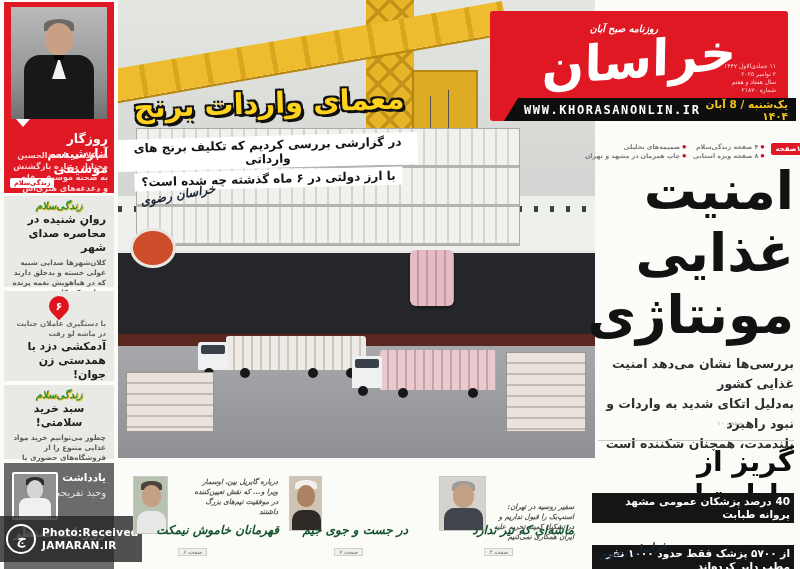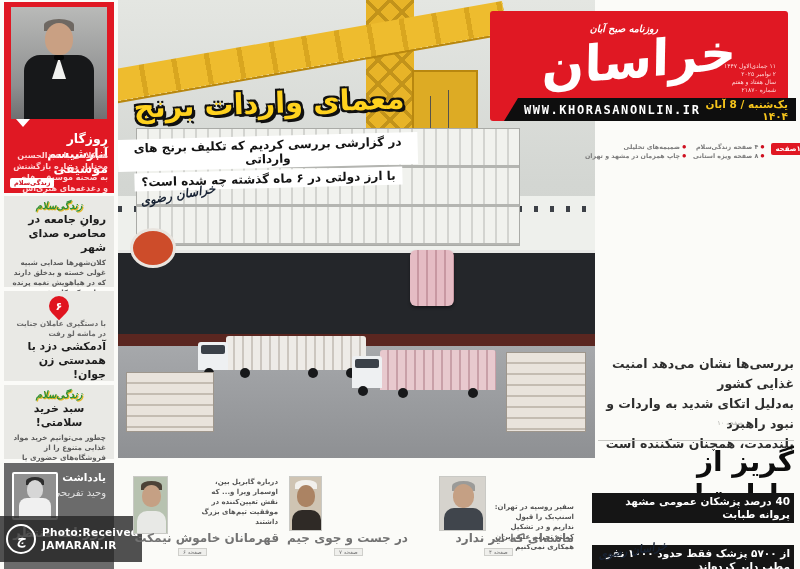--- a/index.html
+++ b/index.html
@@ -108,27 +108,27 @@
   .lead-hl { left:596px; top:160px; width:198px; direction:rtl; text-align:right; color:#121212; font-weight:900; font-size:53px; line-height:62px; letter-spacing:-1px; }
   .lead-sub { left:596px; top:354px; width:198px; direction:rtl; text-align:right; color:#2e2e2e; font-size:12.5px; line-height:20px; font-weight:700; }
   .lead-ref { left:700px; top:419px; width:60px; text-align:center; color:#b0b0ac; font-size:6.5px; direction:rtl; }
   .divider { left:598px; top:440px; width:196px; height:1px; background:#c6c6c2; }
   .med-title { left:596px; top:445px; width:198px; direction:rtl; text-align:right; color:#0d0d0d; font-size:28px; font-weight:900; }
   .med-hl { left:592px; top:493px; width:202px; direction:rtl; text-align:right; }
   .med-hl span { display:inline-block; background:#151515; color:#fff; font-size:10.5px; line-height:13px; font-weight:800; padding:2px 4px; margin-bottom:3px; }
   .med-sig { left:598px; top:544px; font-size:11px; transform:rotate(-8deg); }
 
   
-  .card { top:468px; height:94px; }
+  .card { top:468px; height:94px;font-style:italic; }
   .card-photo { position:absolute; left:3px; top:8px; border:1px solid #c9c9c5; background:#d8d2c8; overflow:hidden; }
   .cp-face { position:absolute; background:#c5a084; border-radius:50% 50% 45% 45%; }
   .cp-hair { position:absolute; border-radius:50% 50% 0 0; }
   .cp-body { position:absolute; bottom:0; border-radius:10px 10px 0 0; }
   .card-kicker { position:absolute; top:9px; direction:rtl; text-align:right; font-size:7px; line-height:10px; color:#555; font-weight:600; }
-  .card-title { position:absolute; top:63px; direction:rtl; text-align:right; font-size:12px; font-weight:900; color:#737373; white-space:nowrap; }
+  .card-title { position:absolute; top:55px; direction:rtl; text-align:right; font-size:12px; font-weight:900; color:#14532d; white-space:nowrap; }
   .card-ref { position:absolute; left:48px; top:80px; background:#efefec; border:1px solid #cfcfcb; color:#777; font-size:5.5px; padding:0 4px; direction:rtl; }
 </style>
 </head>
 <body>
 
 <div class="page">
 
 
   <div class="abs sb-block music">
     <div class="music-photo">
@@ -139,21 +139,21 @@
       <div class="mp-bow"></div>
     </div>
     <div class="music-notch"></div>
     <div class="music-title">روزگار آنارشیسم موسیقی</div>
     <div class="music-sub">هم‌کلامی با عبدالحسین مختاباد درباره بازگشتش به صحنه موسیقی فاخر و دغدغه‌های هنری‌اش</div>
     <div class="music-tag">زندگی‌سلام</div>
   </div>
 
   <div class="abs sb-block graybox city">
     <span class="logo-script">زندگی‌سلام</span>
-    <div class="gb-title">روانِ جامعه در محاصره صدای شهر</div>
+    <div class="gb-title">روانِ شنیده در محاصره صدای شهر</div>
     <div class="gb-sub">کلان‌شهرها صدایی شبیه غولی خسته و بدخلق دارند که در هیاهویش نغمه پرنده و بازی کودکان شنیده نمی‌شود</div>
   </div>
 
   <div class="abs sb-block graybox crime">
     <div class="crime-badge">
       <span>۶</span>
     </div>
     <div class="crime-kicker">با دستگیری عاملان جنایت در ماشه لو رفت</div>
     <div class="gb-title">آدمکشی دزد با همدستی زن جوان!</div>
   </div>
@@ -240,20 +240,25 @@
     <span class="idx-col">
       <span class="idx-item">۴ صفحه زندگی‌سلام</span>
       <span class="idx-item">۸ صفحه ویژه استانی</span>
     </span>
     <span class="idx-col">
       <span class="idx-item">ضمیمه‌های تحلیلی</span>
       <span class="idx-item">چاپ همزمان در مشهد و تهران</span>
     </span>
   </div>
 
+  <div class="abs lead-hl">
+    <div>امنیت</div>
+    <div>غذایی</div>
+    <div>مونتاژی</div>
+  </div>
   <div class="abs lead-sub">
     <div>بررسی‌ها نشان می‌دهد امنیت غذایی کشور</div>
     <div>به‌دلیل اتکای شدید به واردات و نبود راهبرد</div>
     <div>بلندمدت، همچنان شکننده است</div>
   </div>
   <div class="abs lead-ref">صفحه ۱۰</div>
   <div class="abs divider"></div>
 
   <div class="abs med-title">گریز از طبابت!</div>
   <div class="abs med-hl">

